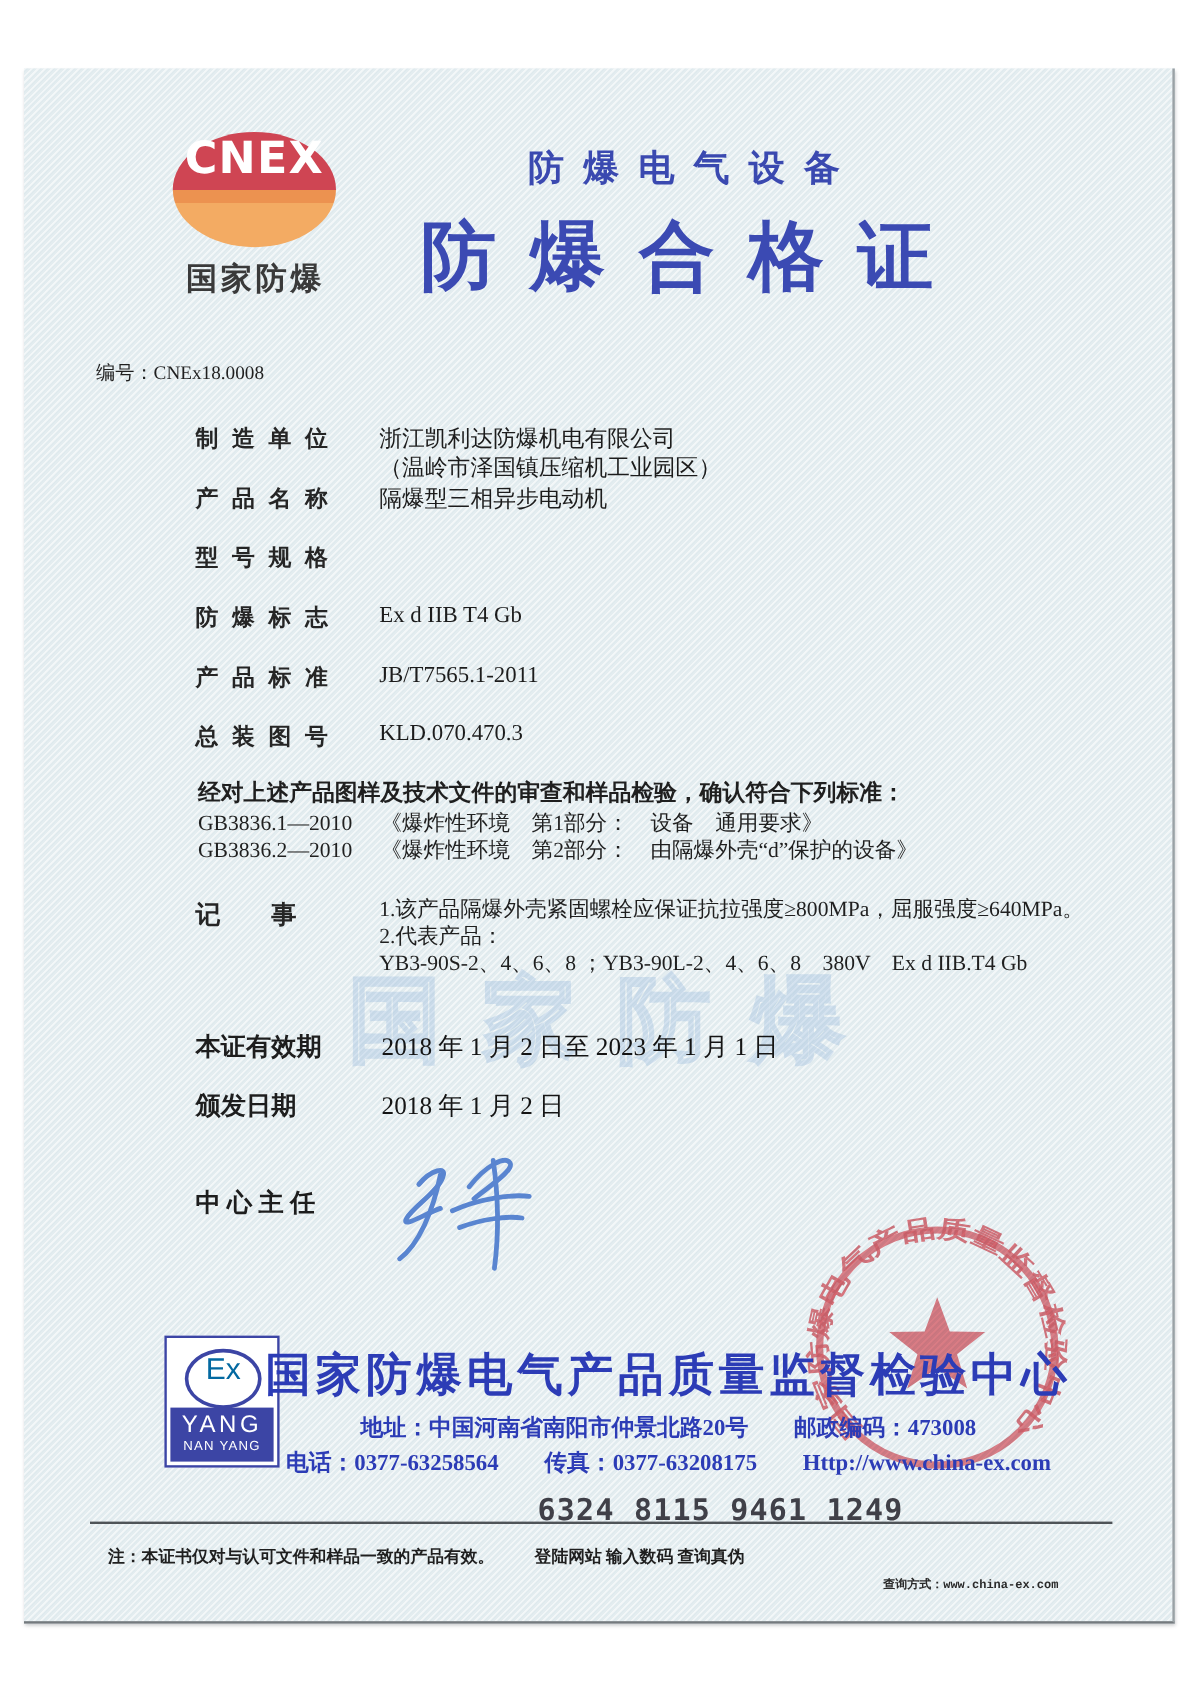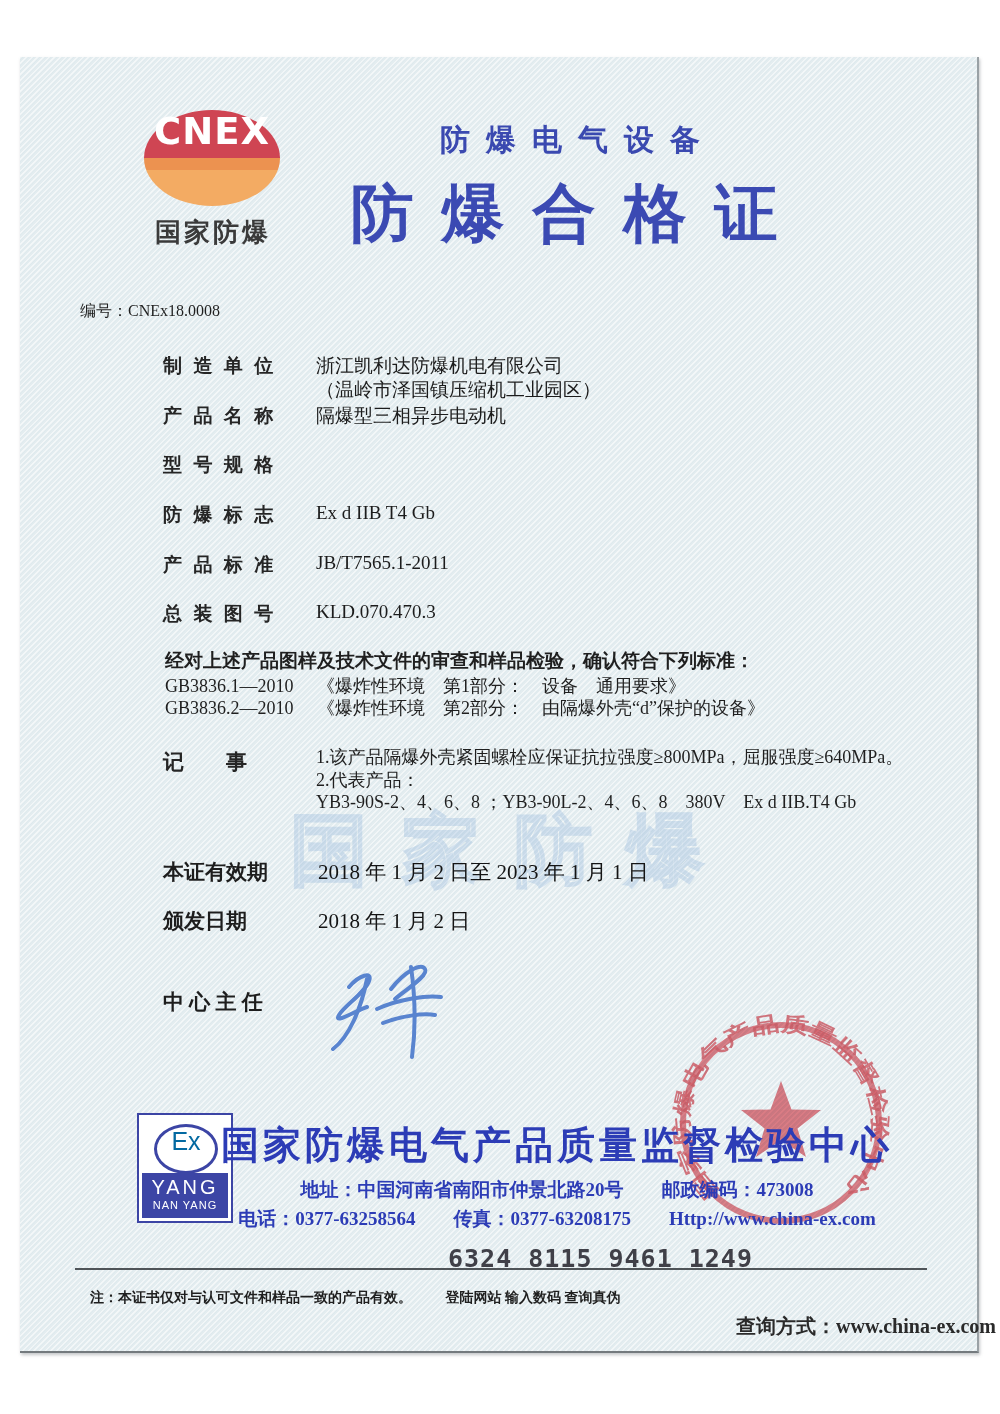--- a/index.html
+++ b/index.html
@@ -94,21 +94,21 @@
   
   .signature{left:295px;top:896px;width:140px;height:108px;}
   
   .footer-rule{left:55px;top:1211px;width:852px;border-top:2px solid #4f5458;}
   .footer-note{left:70px;top:1232px;font-size:14px;color:#1f1f1f;font-weight:600;white-space:nowrap;}
   .footer-note .hint{margin-left:30px;}
   .footer-code{
     left:428px;top:1187px;font-family:"DejaVu Sans Mono",monospace;
     font-size:25px;font-weight:bold;color:#404048;letter-spacing:1px;white-space:nowrap;
   }
-  .footer-query{left:716px;top:1256px;font-size:20px;color:#2a2a2a;font-weight:600;white-space:nowrap;}
+  .footer-query{left:716px;top:1256px;font-size:10px;color:#2a2a2a;font-weight:600;white-space:nowrap;font-family:Liberation Mono, monospace;}
 </style>
 </head>
 <body>
 
 <div class="paper">
 
   <div class="abs watermark">国家防爆</div>
 
   <div class="abs logo-ellipse">
     <span>CNEX</span>

